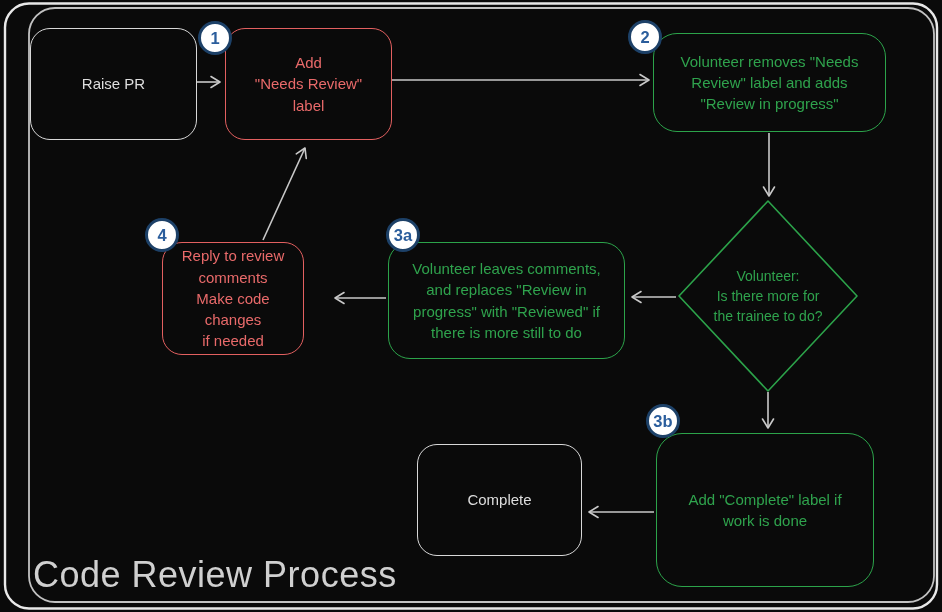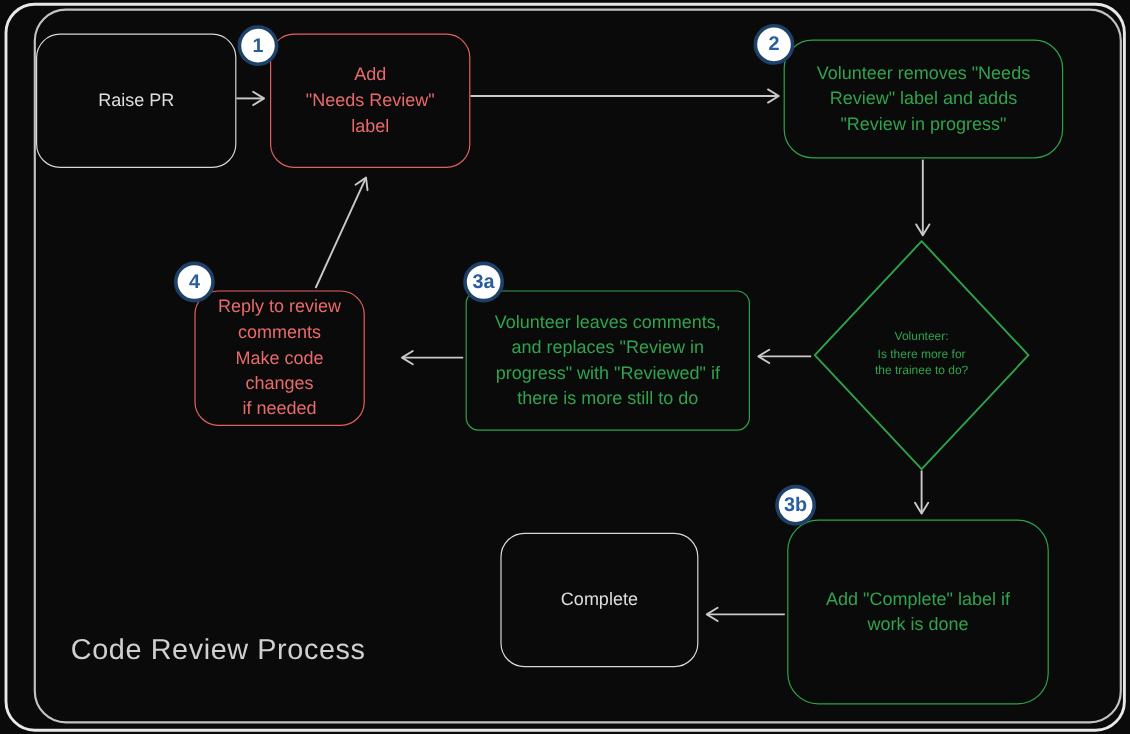--- a/index.html
+++ b/index.html
@@ -13,39 +13,39 @@
     position:absolute; box-sizing:border-box;
     display:flex; align-items:center; justify-content:center;
     text-align:center; white-space:pre-line;
     background:transparent; border:1.6px solid #d8d8d8;
     border-radius:20px; font-size:15px; line-height:1.42;
     color:#dedede; padding:4px 8px;
   }
   .node.red   { border-color:#e36060; color:#e96a6a; }
   .node.green { border-color:#2ca34a; color:#2fa34d; }
   .node.r24 { border-radius:24px; }
-  .node.r22 { border-radius:11px; }
+  .node.r22 { border-radius:22px; }
   .node.r26 { border-radius:26px; }
   .decision-label {
     position:absolute; left:678px; top:246px; width:180px; height:100px;
     display:flex; align-items:center; justify-content:center;
     text-align:center; white-space:pre-line;
-    color:#2fa34d; font-size:10px; line-height:1.45;
+    color:#2fa34d; font-size:14px; line-height:1.45;
   }
   .badge {
     position:absolute; box-sizing:border-box;
     width:34px; height:34px; border-radius:50%;
     background:#ffffff; border:3.5px solid #1d4168;
     color:#2a5d9c; font-size:16.5px; font-weight:bold;
     display:flex; align-items:center; justify-content:center;
     z-index:3;
   }
   .diagram-title {
-    position:absolute; left:33px; top:528px;
-    font-size:24px; letter-spacing:0.5px; color:#d0d0d0;margin-left:26px;
+    position:absolute; left:33px; top:554px;
+    font-size:36px; letter-spacing:0.5px; color:#d0d0d0;
   }
 </style>
 </head>
 <body>
 
 <div class="stage">
 
   <svg class="layer" viewBox="0 0 942 612">
     <defs>
       <marker id="ah" viewBox="-11 -7 14 14" refX="0" refY="0" markerWidth="14" markerHeight="14" orient="auto" markerUnits="userSpaceOnUse">

